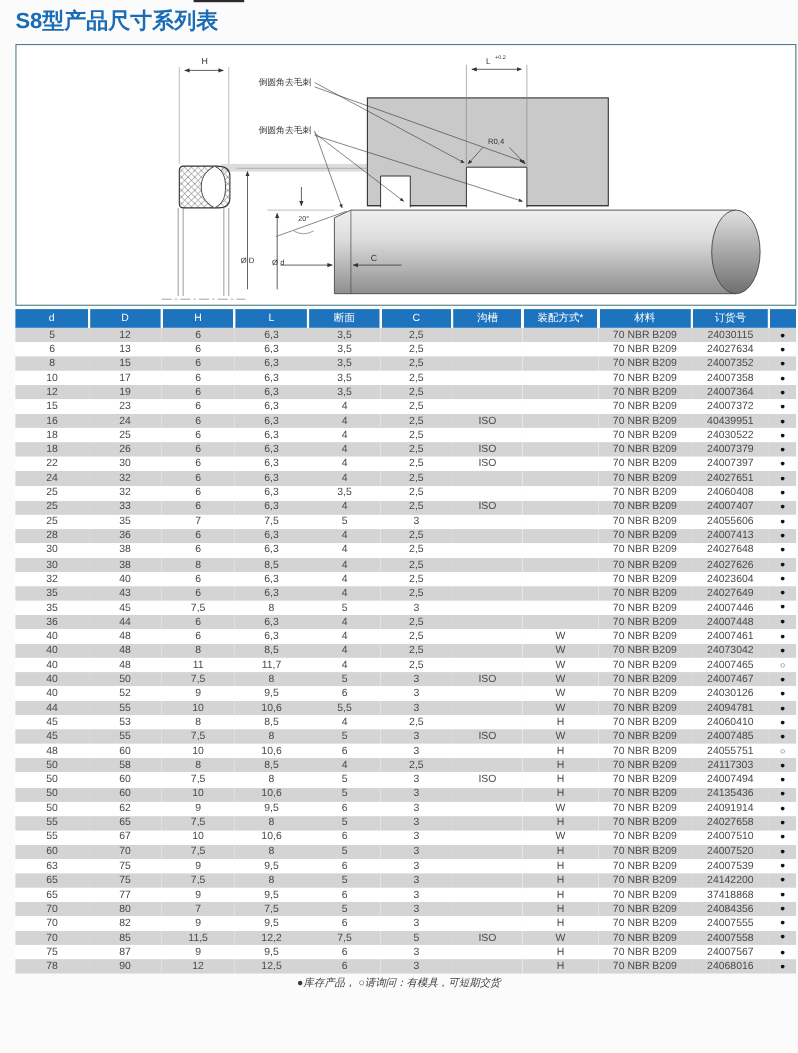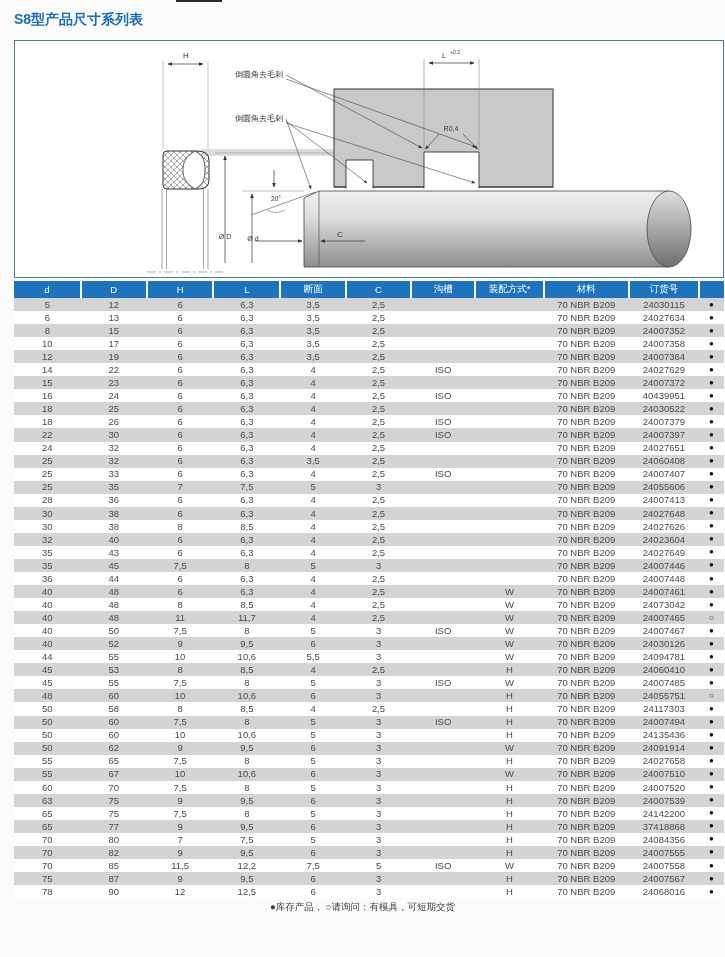--- a/index.html
+++ b/index.html
@@ -5,21 +5,21 @@
   html,body{margin:0;padding:0;}
   body{
     width:725px;height:957px;
     background:#fbfbfb;
     font-family:"Liberation Sans","DejaVu Sans",sans-serif;
     position:relative;
     overflow:hidden;
   }
   .artifact{position:absolute;left:176px;top:0;width:46px;height:2px;background:#2a2a2a;}
   h1.title{
-    font-size:14px;line-height:16px;font-weight:bold;color:#1a6cb5;
+    font-size:20px;line-height:16px;font-weight:bold;color:#1a6cb5;
     margin:11px 0 0 14px;
   }
   .drawing-box{
     margin:13px 1px 0 14px;
     height:236px;
     border:1.5px solid #4e7c8a;
     background:#ffffff;
   }
   .drawing-box svg{display:block;}
   table.dims{
@@ -40,21 +40,21 @@
     height:13.06px;line-height:1;
     padding:0;text-align:center;
     overflow:hidden;white-space:nowrap;
     background:#ffffff;
   }
   table.dims tbody tr:nth-child(odd) td{background:#d4d4d4;}
   table.dims td.dot{font-size:8px;color:#111;}
   .legend{
     text-align:center;
     font-size:9.5px;color:#3d3d3d;
-    margin-top:3px;line-height:12px;
+    margin-top:3px;line-height:12px;font-style:italic;
   }
   text{fill:#333;}
 </style>
 </head>
 <body>
 
 <div class="artifact"></div>
 
 <h1 class="title">S8型产品尺寸系列表</h1>
 
@@ -248,33 +248,20 @@
         <td>6,3</td>
         <td>3,5</td>
         <td>2,5</td>
         <td></td>
         <td></td>
         <td>70 NBR B209</td>
         <td>24007364</td>
         <td class="dot">●</td>
       </tr>
       <tr>
-        <td>14</td>
-        <td>22</td>
-        <td>6</td>
-        <td>6,3</td>
-        <td>4</td>
-        <td>2,5</td>
-        <td>ISO</td>
-        <td></td>
-        <td>70 NBR B209</td>
-        <td>24027629</td>
-        <td class="dot">●</td>
-      </tr>
-      <tr>
         <td>15</td>
         <td>23</td>
         <td>6</td>
         <td>6,3</td>
         <td>4</td>
         <td>2,5</td>
         <td></td>
         <td></td>
         <td>70 NBR B209</td>
         <td>24007372</td>

